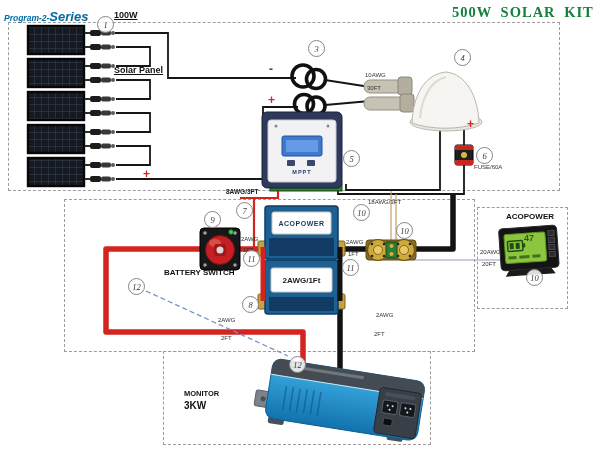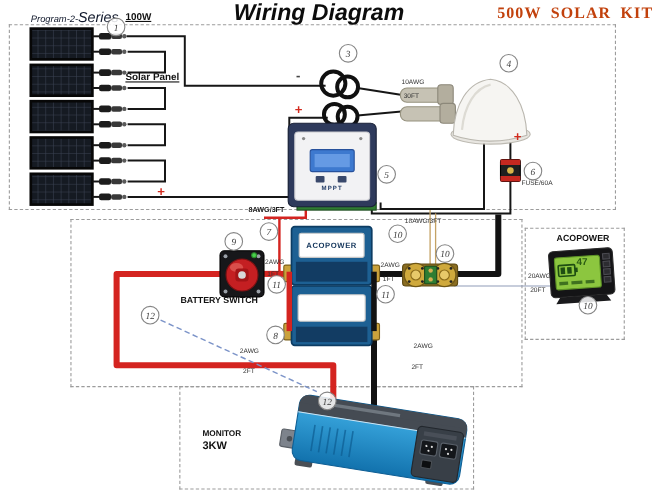--- a/index.html
+++ b/index.html
@@ -10,35 +10,34 @@
   .lbl{position:absolute;font:6px "Liberation Sans",sans-serif;color:#333;white-space:nowrap;z-index:5;}
   .w9{font-size:9px;color:#111;text-decoration:underline;font-weight:bold;}
   .sign{font:bold 12px "Liberation Sans",sans-serif;color:#444;}
   .red{color:#d32a1e;}
   .s65{font-size:6.5px;color:#1a1a1a;font-weight:bold;}
   .s8{font-size:8px;color:#111;font-weight:bold;text-align:center;}
   .ctr{display:flex;align-items:center;justify-content:center;text-align:center;}
   .co{position:absolute;width:15px;height:15px;border:1px solid #858585;border-radius:50%;
       background:rgba(255,255,255,.85);color:#3a3a3a;font:italic 8.5px "Liberation Serif",serif;
       display:flex;align-items:center;justify-content:center;z-index:6;}
-  #hdr-series{position:absolute;left:4px;top:7px;color:#0f172a;font-style:italic;font-weight:normal;z-index:5;margin-left:24px;}
+  #hdr-series{position:absolute;left:4px;top:7px;color:#0369a1;font-style:italic;font-weight:bold;z-index:5;}
   #hdr-series .p1{font-size:8.5px;}
   #hdr-series .p2{font-size:13px;}
   #hdr-title{position:absolute;left:180px;top:0px;width:220px;text-align:center;
              font:bold italic 21px "Liberation Sans",sans-serif;color:#0c0c0c;z-index:5;}
   #hdr-kit{position:absolute;left:452px;top:4px;width:145px;font:bold 14.5px "Liberation Serif",serif;
-           color:#c2410c;letter-spacing:1px;word-spacing:4px;z-index:5;}
+           color:#15803d;letter-spacing:1px;word-spacing:4px;z-index:5;}
 </style>
 </head>
 <body>
 
 <div id="stage">
 
   <div id="hdr-series"><span class="p1">Program-2-</span><span class="p2">Series</span></div>
-  <div id="hdr-title">Wiring Diagram</div>
   <div id="hdr-kit">500W SOLAR KIT</div>
 
   <div class="dbox" style="left:8px;top:22px;width:550px;height:167px;"></div>
   <div class="dbox" style="left:64px;top:199px;width:409px;height:151px;"></div>
   <div class="dbox" style="left:477px;top:207px;width:89px;height:100px;"></div>
   <div class="dbox" style="left:163px;top:351px;width:266px;height:92px;"></div>
 
   <svg id="wires" width="600" height="450" viewBox="0 0 600 450">
     <defs>
       <pattern id="cells" width="7" height="7" patternUnits="userSpaceOnUse">
@@ -313,20 +312,21 @@
   <div class="lbl" style="left:482px;top:261px;">20FT</div>
   <div class="lbl" style="left:218px;top:317px;">2AWG</div>
   <div class="lbl" style="left:221px;top:335px;">2FT</div>
   <div class="lbl" style="left:376px;top:312px;">2AWG</div>
   <div class="lbl" style="left:374px;top:331px;">2FT</div>
   <div class="lbl s8" style="left:164px;top:268px;">BATTERY SWITCH</div>
   <div class="lbl s8 ctr" style="left:502px;top:212px;width:56px;">ACOPOWER</div>
   <div class="lbl s8" style="left:184px;top:389px;font-size:7.5px;">MONITOR</div>
   <div class="lbl s8" style="left:184px;top:400px;font-size:10px;">3KW</div>
   <div class="lbl ctr" style="left:272px;top:212px;width:59px;height:22px;font:bold 7px 'Liberation Sans',sans-serif;color:#14365c;letter-spacing:.5px;">ACOPOWER</div>
+  <div class="lbl ctr" style="left:271px;top:268px;width:61px;height:24px;font:bold 8px 'Liberation Sans',sans-serif;color:#222;">2AWG/1Ft</div>
   <div class="lbl ctr" style="left:270px;top:169px;width:64px;font:bold 5.5px 'Liberation Sans',sans-serif;color:#223c66;letter-spacing:1px;">MPPT</div>
   <div class="lbl" style="left:524px;top:233px;font:bold 9px 'Liberation Sans',sans-serif;color:#2b5c14;">47</div>
 
   <div class="co" style="left:97px;top:16px;">1</div>
   <div class="co" style="left:308px;top:40px;">3</div>
   <div class="co" style="left:454px;top:49px;">4</div>
   <div class="co" style="left:343px;top:150px;">5</div>
   <div class="co" style="left:476px;top:147px;">6</div>
   <div class="co" style="left:236px;top:202px;">7</div>
   <div class="co" style="left:242px;top:296px;">8</div>

